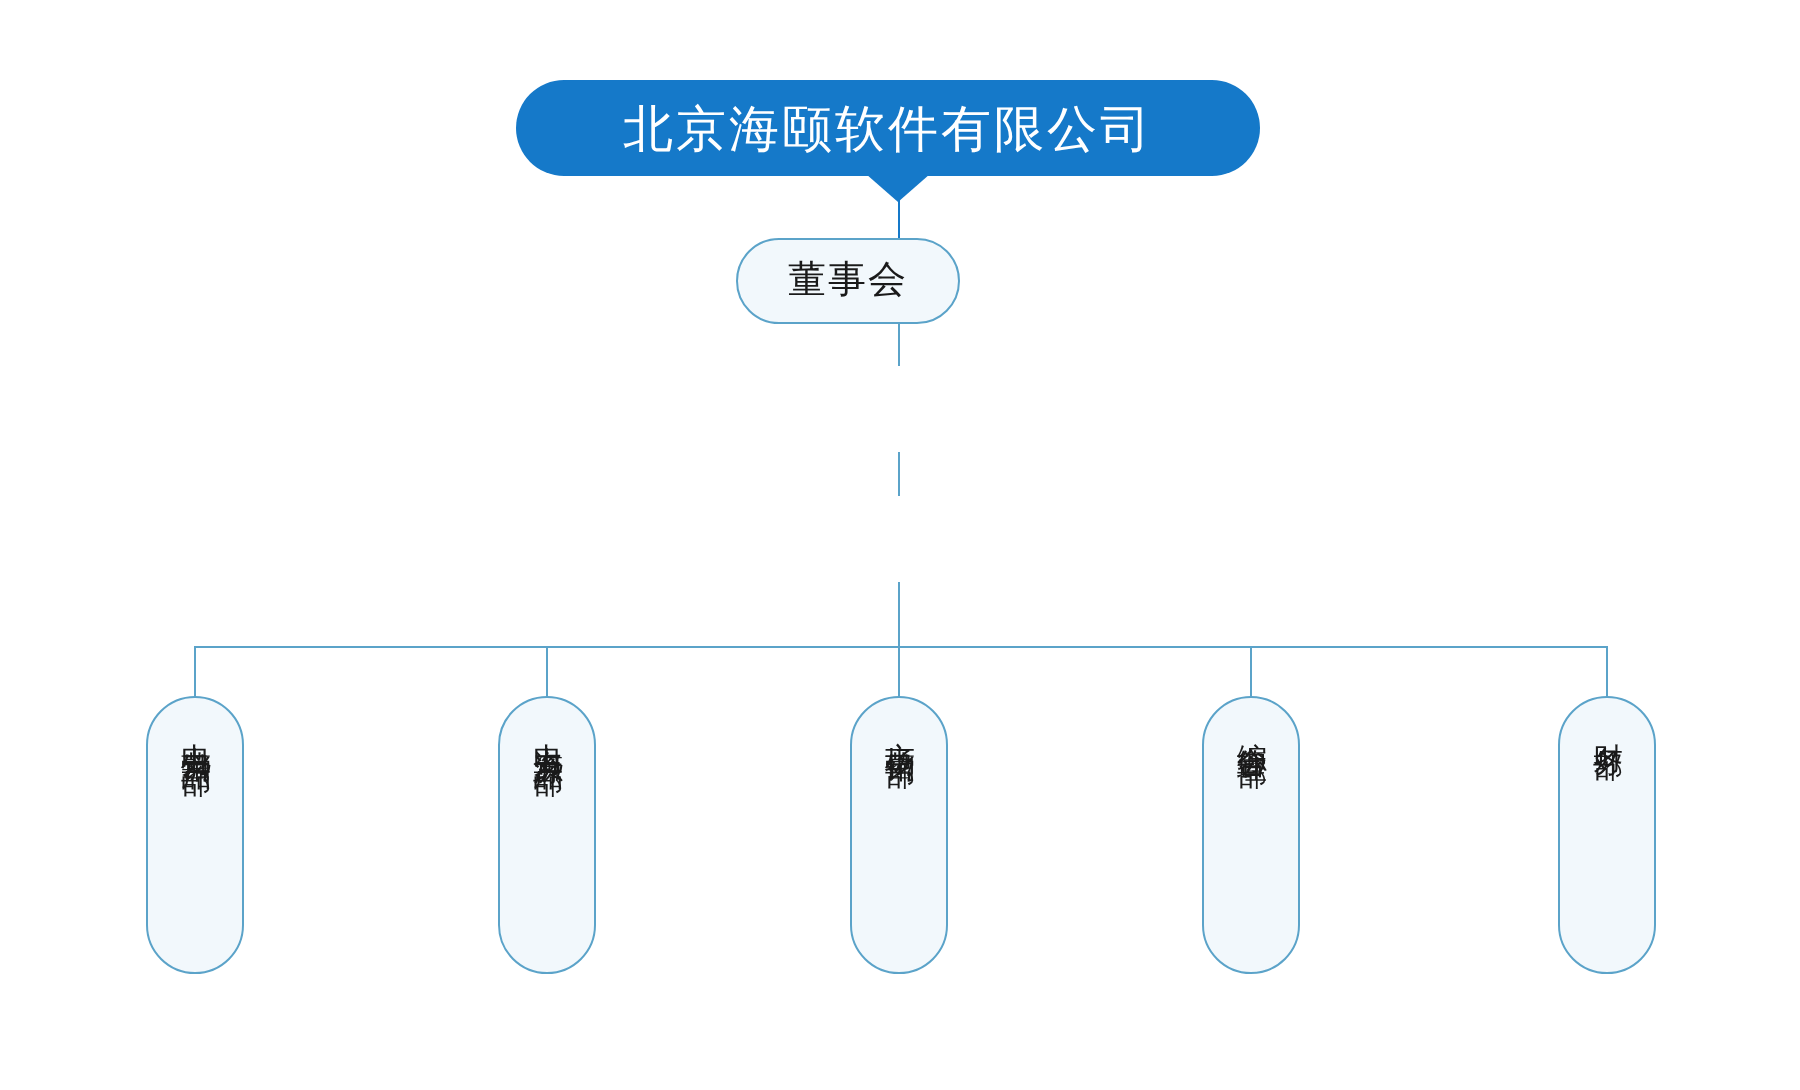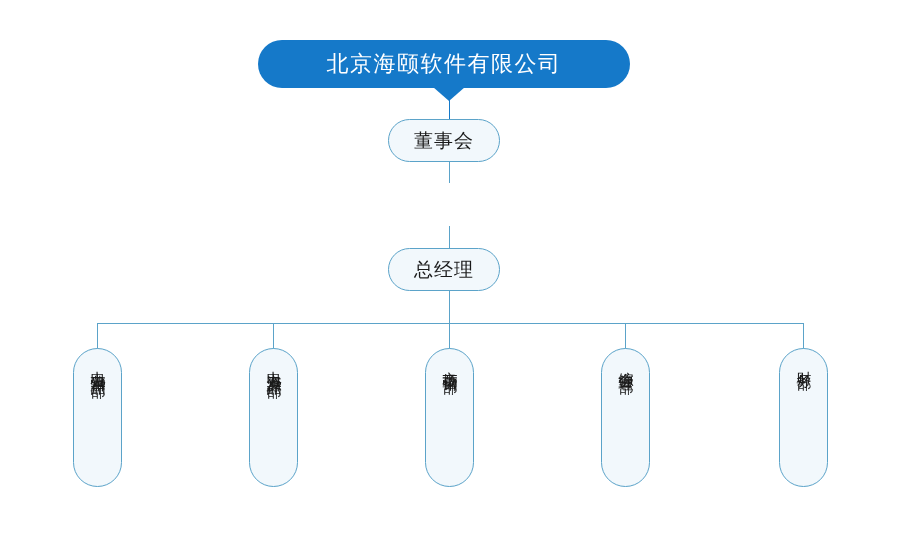--- a/index.html
+++ b/index.html
@@ -28,21 +28,21 @@
     height: 48px;
     border-radius: 24px;
     background: #1579c9;
     display: flex;
     align-items: center;
     justify-content: center;
     box-sizing: border-box;
   }
   .company-banner .banner-text {
     color: #ffffff;
-    font-size: 22px;
+    font-size: 25px;
     letter-spacing: 1.5px;
     line-height: 1;
     white-space: nowrap;
   }
   
   .banner-notch {
     position: absolute;
     left: 433px;
     top: 87px;
     width: 0;
@@ -59,21 +59,21 @@
     background: #f2f8fc;
     border: 1.3px solid #5ba3c9;
     display: flex;
     align-items: center;
     justify-content: center;
   }
   .node-exec {
     width: 112px;
     height: 43px;
     border-radius: 22px;
-    left: 388px;
+    left: 368px;
   }
   .node-exec .node-text {
     font-size: 19px;
     color: #1a1a1a;
     letter-spacing: 1px;
     white-space: nowrap;
     line-height: 1;
   }
 
   .node-dept {
@@ -123,23 +123,20 @@
 
   <div class="node node-exec" style="top:119px;">
     <span class="node-text">董事会</span>
   </div>
 
   <div class="conn conn-v" style="left:448.5px; top:162px; height:21px;"></div>
 
 
   <div class="conn conn-v" style="left:448.5px; top:226px; height:22px;"></div>
 
-  <div class="node node-exec" style="top:248px;">
-    <span class="node-text">总经理</span>
-  </div>
 
   <div class="conn conn-v" style="left:448.5px; top:291px; height:32px;"></div>
 
   <div class="conn conn-h" style="left:97px; top:322.5px; width:706px;"></div>
 
   <div class="conn conn-v" style="left:96.5px; top:322.5px; height:28px;"></div>
   <div class="conn conn-v" style="left:272.5px; top:322.5px; height:28px;"></div>
   <div class="conn conn-v" style="left:448.5px; top:322.5px; height:28px;"></div>
   <div class="conn conn-v" style="left:624.5px; top:322.5px; height:28px;"></div>
   <div class="conn conn-v" style="left:802.5px; top:322.5px; height:28px;"></div>

